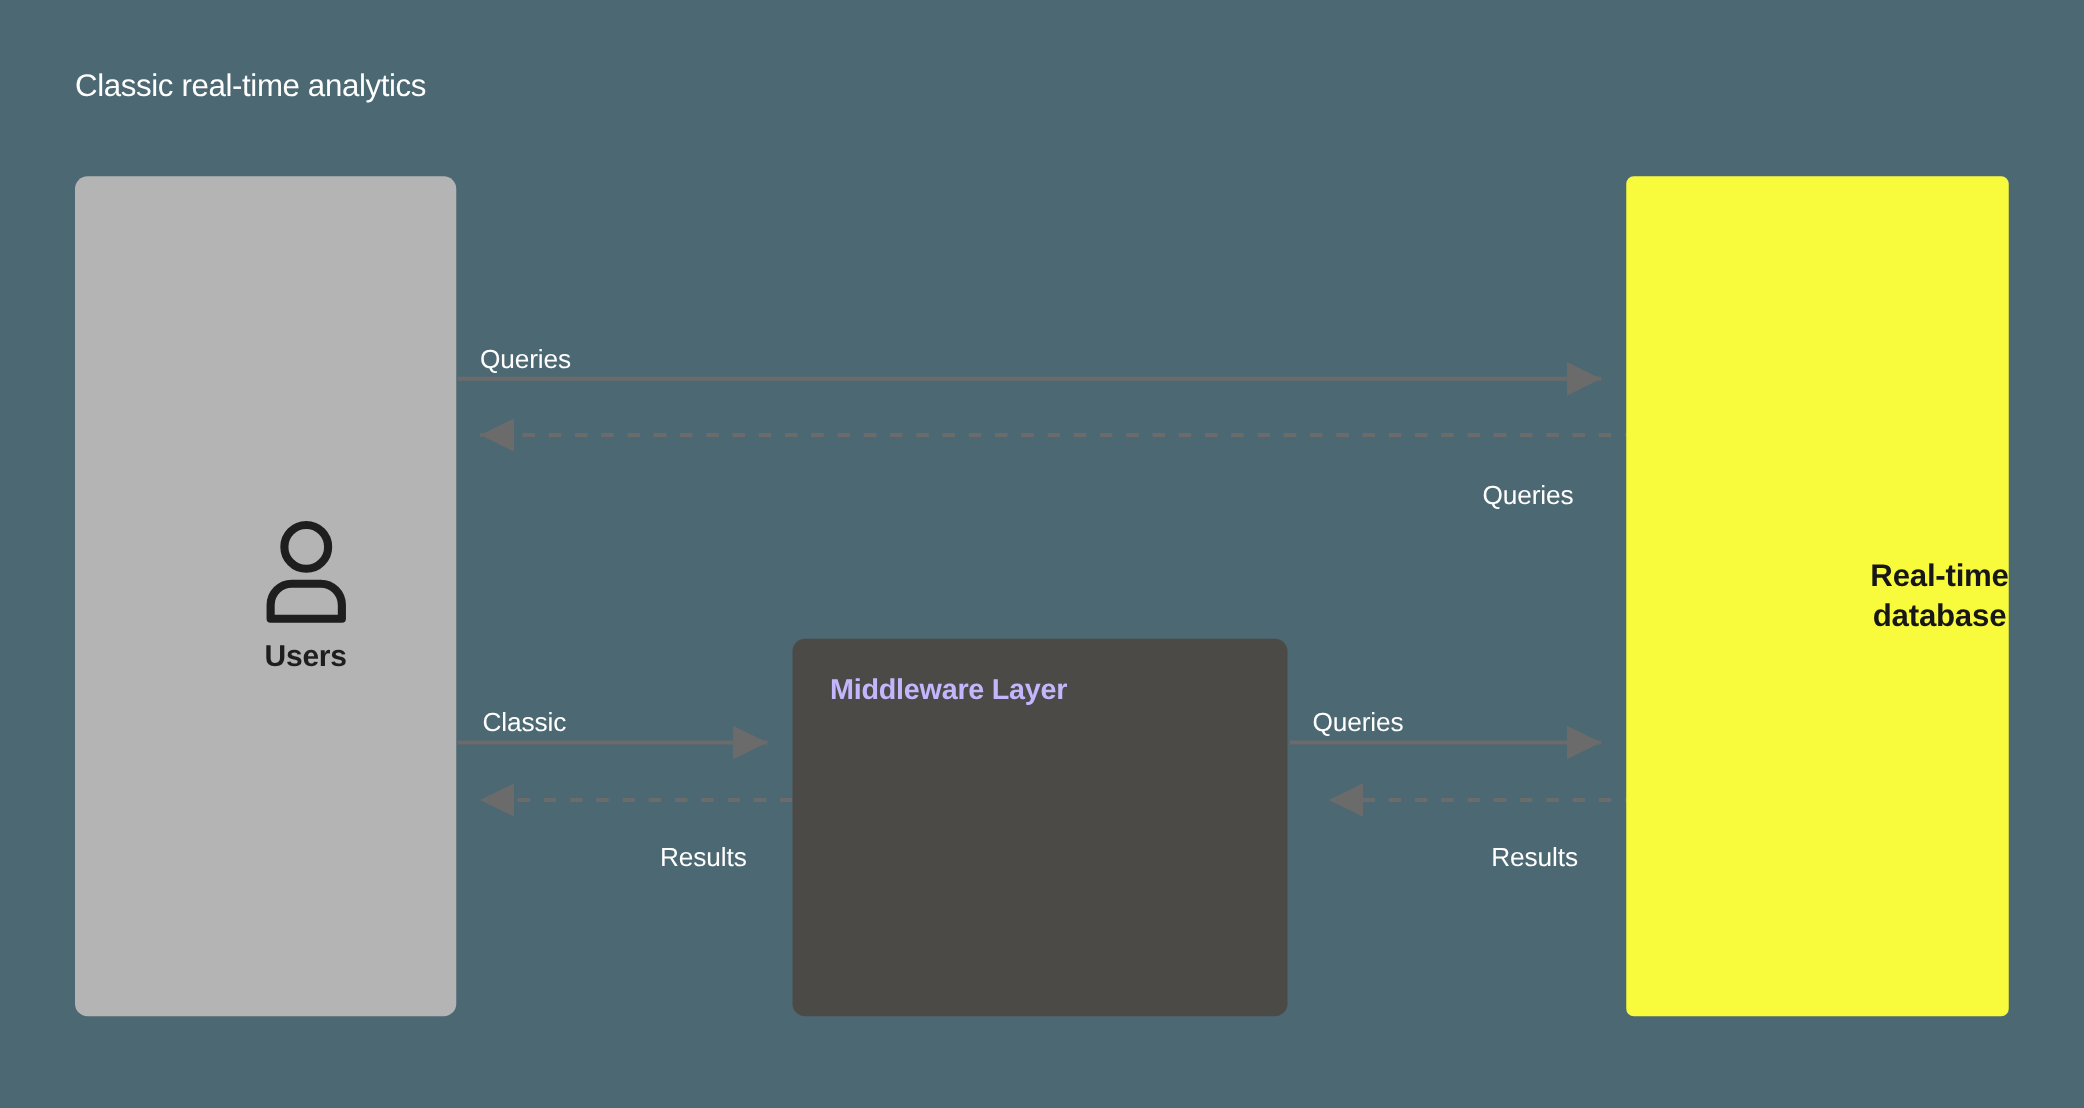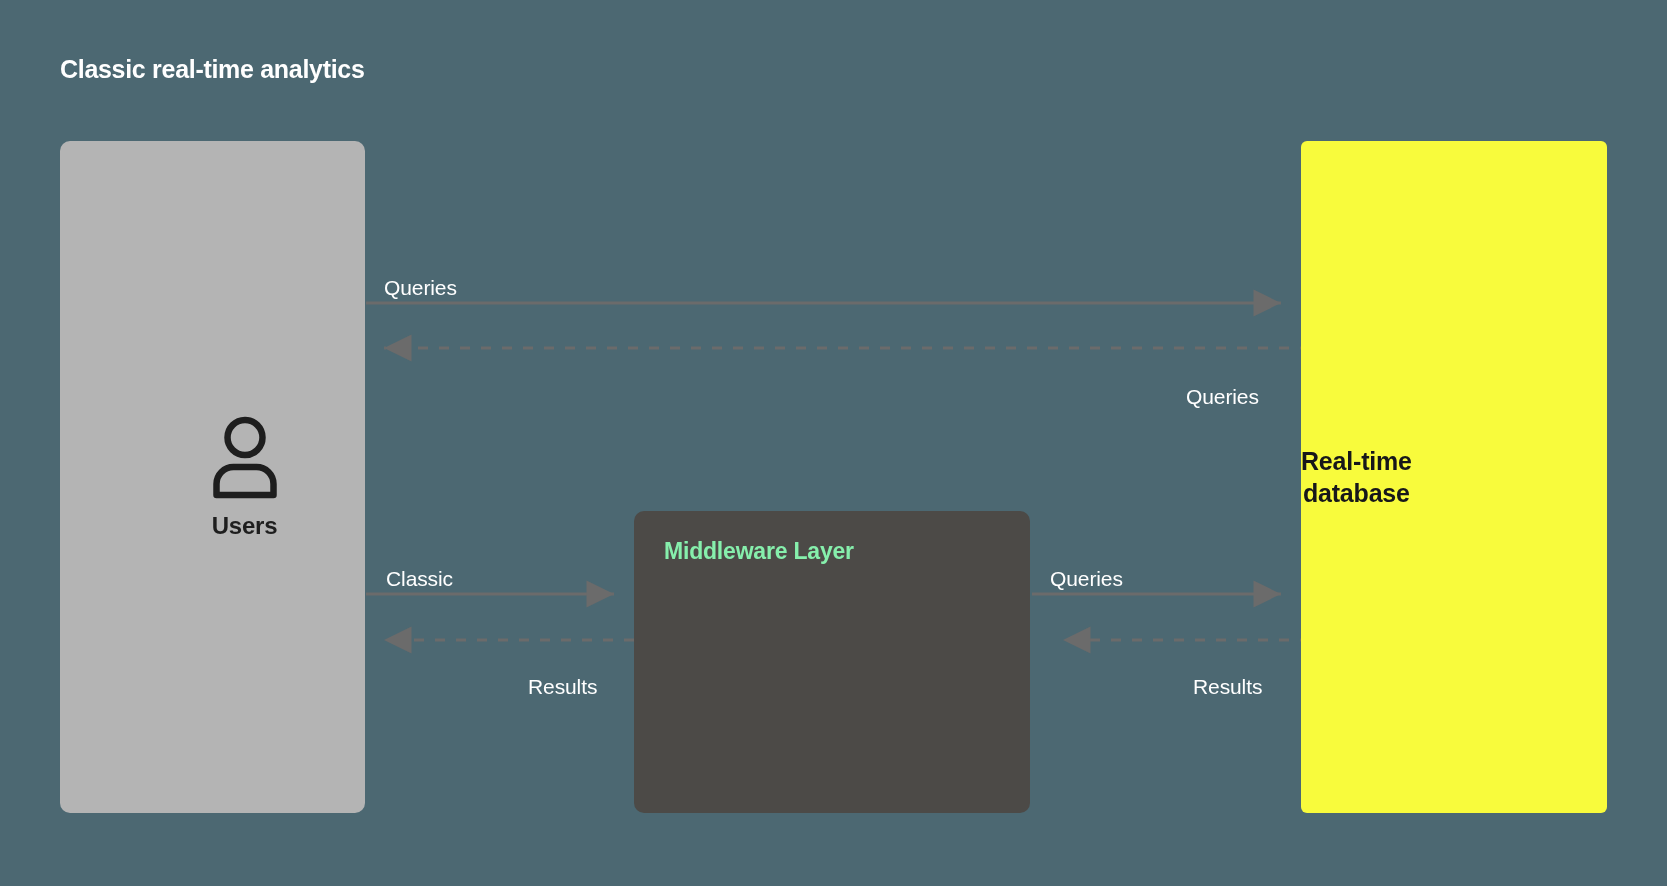--- a/index.html
+++ b/index.html
@@ -18,21 +18,21 @@
     position: absolute;
     left: 0; top: 0;
     width: 1667px;
     height: 886px;
   }
   .title {
     position: absolute;
     left: 60px;
     top: 55px;
     font-size: 25px;
-    font-weight: bold;
+    font-weight: normal;
     color: #ffffff;
     letter-spacing: -0.3px;
     white-space: nowrap;
   }
   
   .node {
     position: absolute;
     box-sizing: border-box;
     border-radius: 10px;
   }
@@ -73,40 +73,40 @@
     width: 396px;
     height: 302px;
     background: #4c4a47;
   }
   .middleware-label {
     position: absolute;
     left: 30px;
     top: 27px;
     font-size: 23px;
     font-weight: bold;
-    color: #86efac;
+    color: #c4b5fd;
     letter-spacing: -0.2px;
     white-space: nowrap;
   }
   .node-db {
     left: 1301px;
     top: 141px;
     width: 306px;
     height: 672px;
     background: #f8fb3c;
     border-radius: 6px;
   }
   .db-inner {
     position: absolute;
     left: 0; top: 0;
     width: 100%;
     height: 100%;
     display: flex;
     align-items: center;
-    justify-content: flex-start;
+    justify-content: flex-end;
   }
   .db-label {
     font-size: 25px;
     font-weight: bold;
     color: #17171a;
     text-align: center;
     line-height: 1.28;
     letter-spacing: -0.2px;
   }
   

